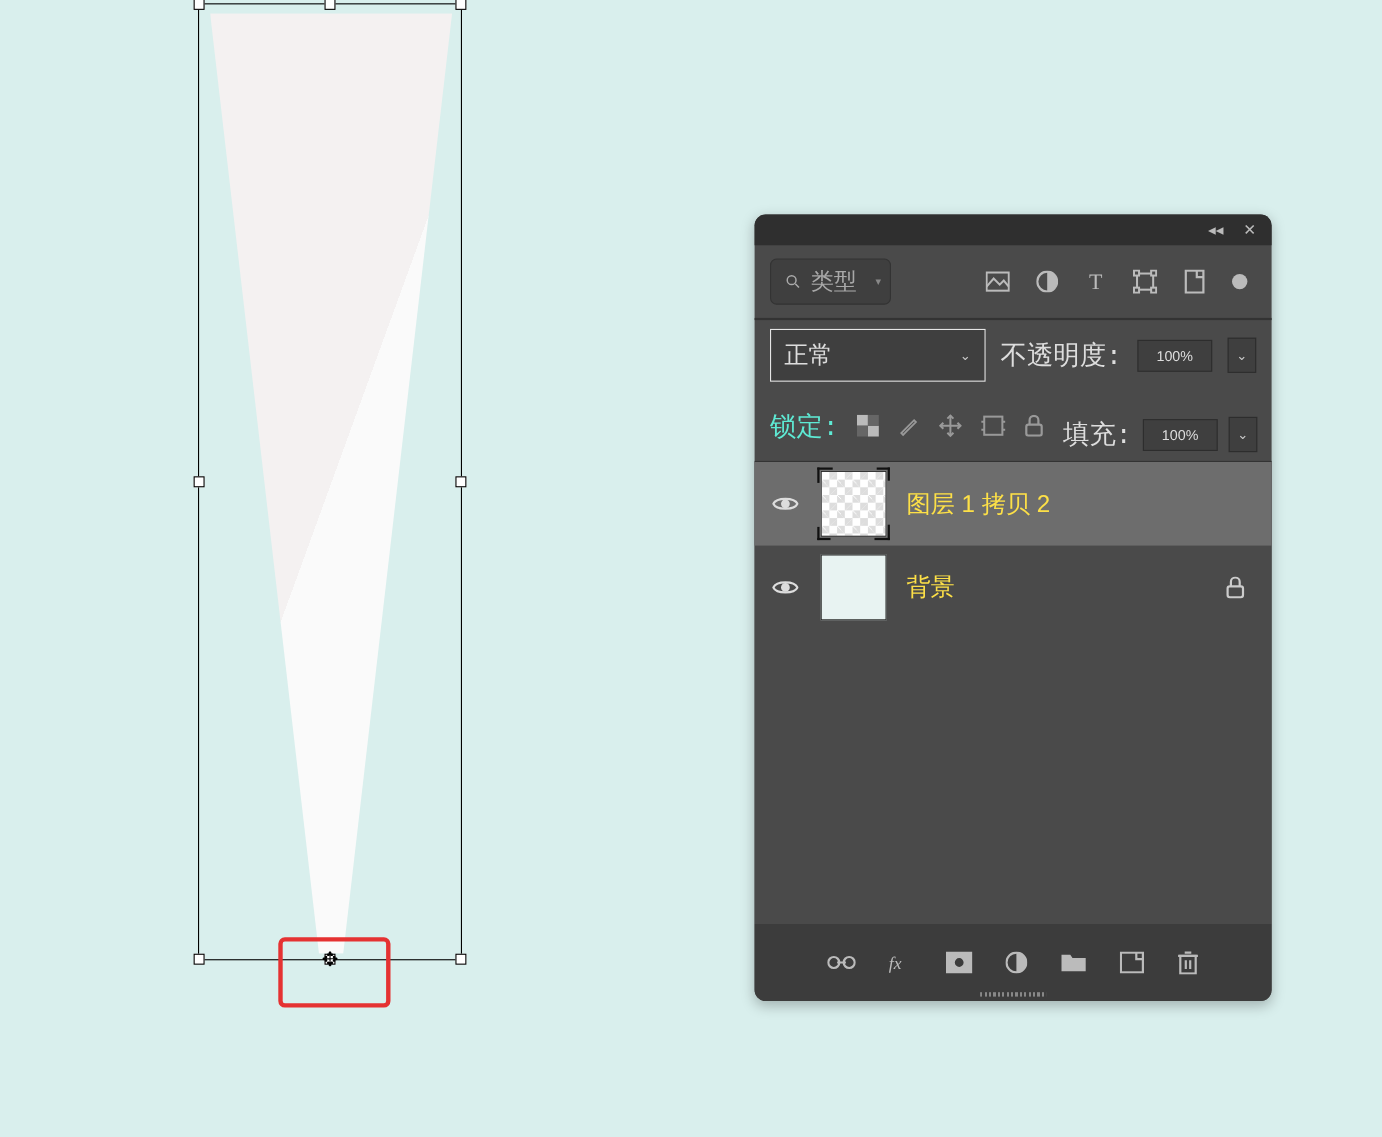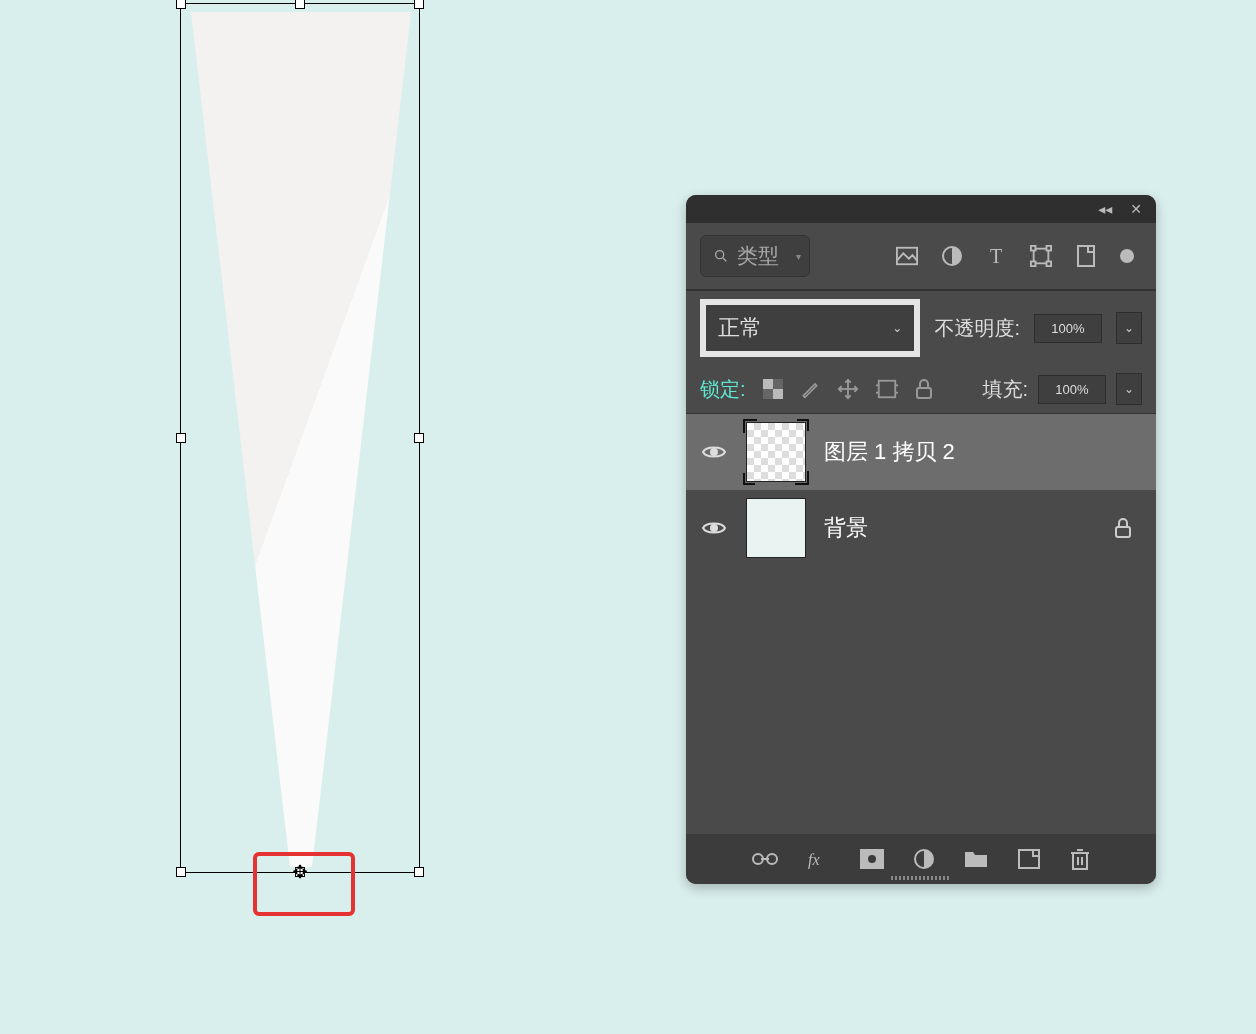--- a/index.html
+++ b/index.html
@@ -144,48 +144,48 @@
     width: 14px; height: 14px; border-radius: 50%; background: #bbb;
   }
 
   .blend-row { display:flex; align-items:center; gap:14px; padding: 8px 14px; }
   .blend-select {
     flex: 1;
     display: flex;
     justify-content: space-between;
     align-items: center;
     background: #3f3f3f;
-    border: 6px solid #e5e5e5;
+    border: 1px solid #e5e5e5;
     padding: 8px 12px;
     font-size: 22px;
     color: #ddd;
     gap: 10px;
   }
   .blend-select .chev { font-size: 12px; color: #ccc; }
-  .label { color: #ddd; font-size: 20px; white-space: nowrap; }
+  .label { color: #ddd; font-size: 24px; white-space: nowrap; font-family: Liberation Mono, monospace; }
   .value-box {
     background: #3f3f3f;
     border: 1px solid #2d2d2d;
     padding: 6px 8px;
     font-size: 13px;
     color: #ddd;
     min-width: 68px;
     text-align: center;
   }
   .chev-btn {
     background: #3f3f3f;
     border: 1px solid #2d2d2d;
     padding: 8px 7px;
     color: #ccc;
     font-size: 12px;
   }
 
   .lock-row { display:flex; align-items:center; gap:17px; padding: 8px 14px; color:#999; border-bottom:1px solid #333; }
   .lock-row .licon { color: #999; }
-  .lock-row .right { margin-left:auto; display:flex; align-items:center; gap:10px; }
+  .lock-row .right { margin-left:auto; display:flex; align-items:center; gap:10px;margin-top:16px; }
 
   .layer-list { background: #4a4a4a; min-height: 420px; }
   .layer {
     display: flex;
     align-items: center;
     gap: 18px;
     padding: 8px 14px;
   }
   .layer.selected { background: #6d6d6d; }
   .eye { width: 28px; display:flex; justify-content:center; color:#ddd; cursor:pointer; }
@@ -213,29 +213,29 @@
     border: 2px solid #111;
   }
   .thumb.sel-corners::before { left:-4px; top:-4px; border-right:none; border-bottom:none; }
   .thumb.sel-corners::after { right:-4px; bottom:-4px; border-left:none; border-top:none; }
   .thumb .corner-tr, .thumb .corner-bl {
     position:absolute; width:12px; height:12px; border:2px solid #111;
   }
   .thumb .corner-tr { right:-4px; top:-4px; border-left:none; border-bottom:none; }
   .thumb .corner-bl { left:-4px; bottom:-4px; border-right:none; border-top:none; }
   .thumb.solid { background: #e8f3f2; }
-  .lname { color: #ffffff; font-size: 22px; }
+  .lname { color: #fde047; font-size: 22px; }
   .lock-icon { margin-left:auto; color:#ccc; padding-right:10px; }
 
   .panel-footer {
     display: flex;
     align-items: center;
     justify-content: center;
     gap: 30px;
-    padding: 14px 0;
+    padding: 24px 0;
     background: #3c3c3c;
     border-radius: 0 0 10px 10px;
   }
   .panel-footer .ftricon { color: #bbb; }
   .grip {
     position: absolute;
     bottom: 4px; left: 50%;
     transform: translateX(-50%);
     width: 60px; height: 4px;
     background: repeating-linear-gradient(90deg,#888 0 2px,#3c3c3c 2px 4px);

